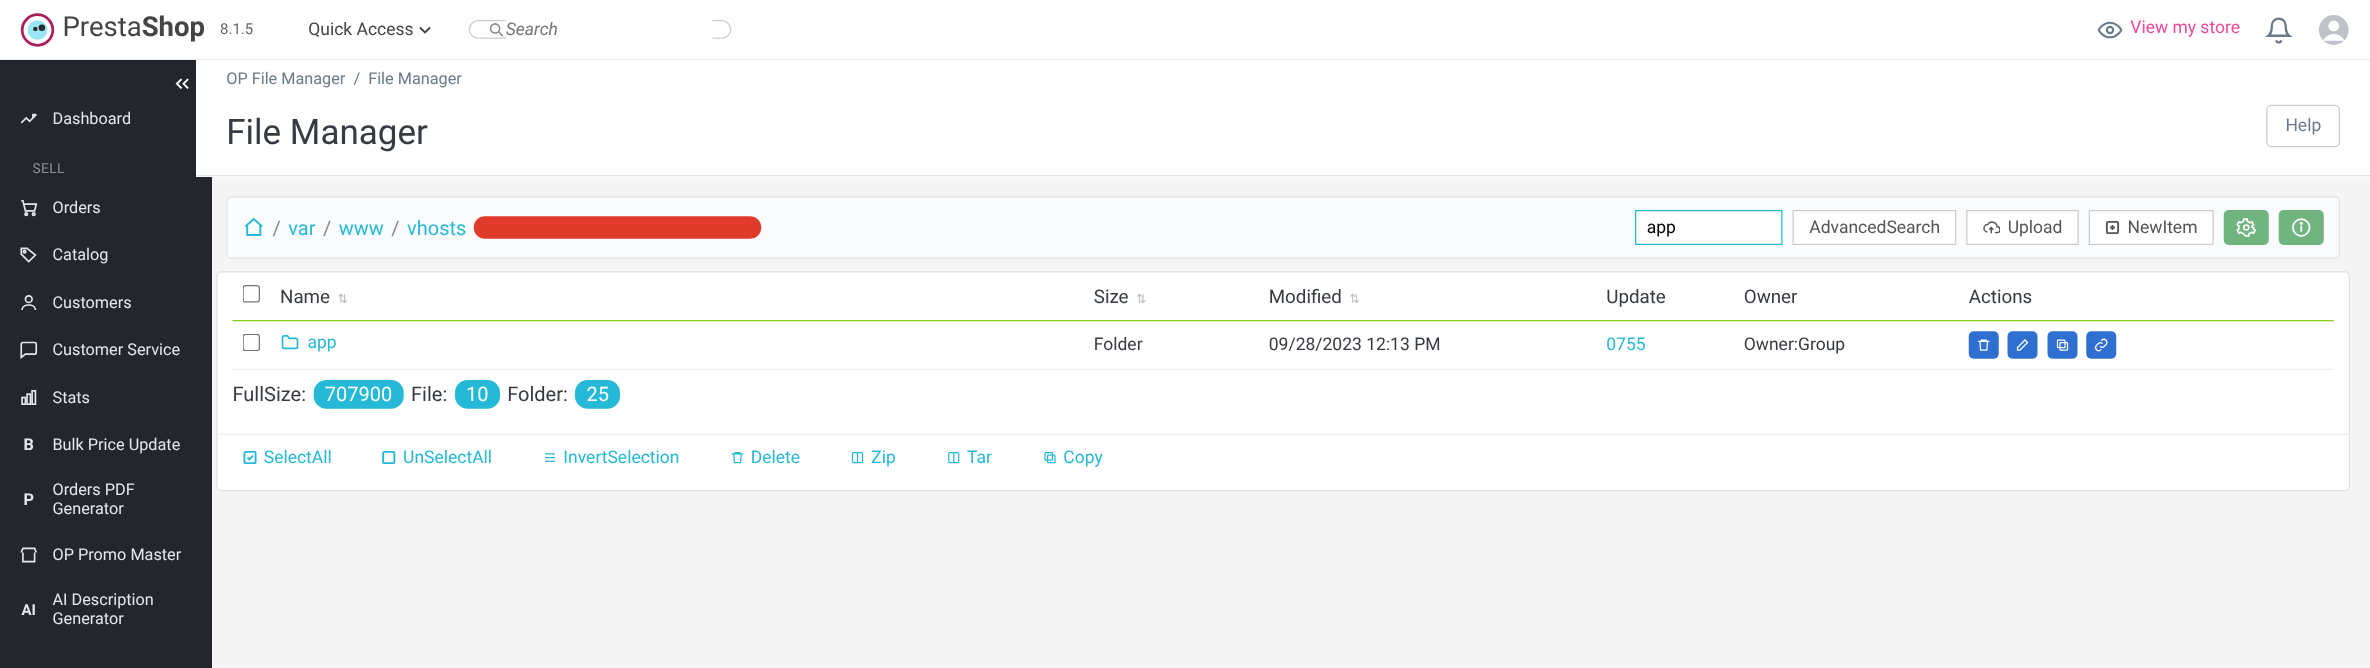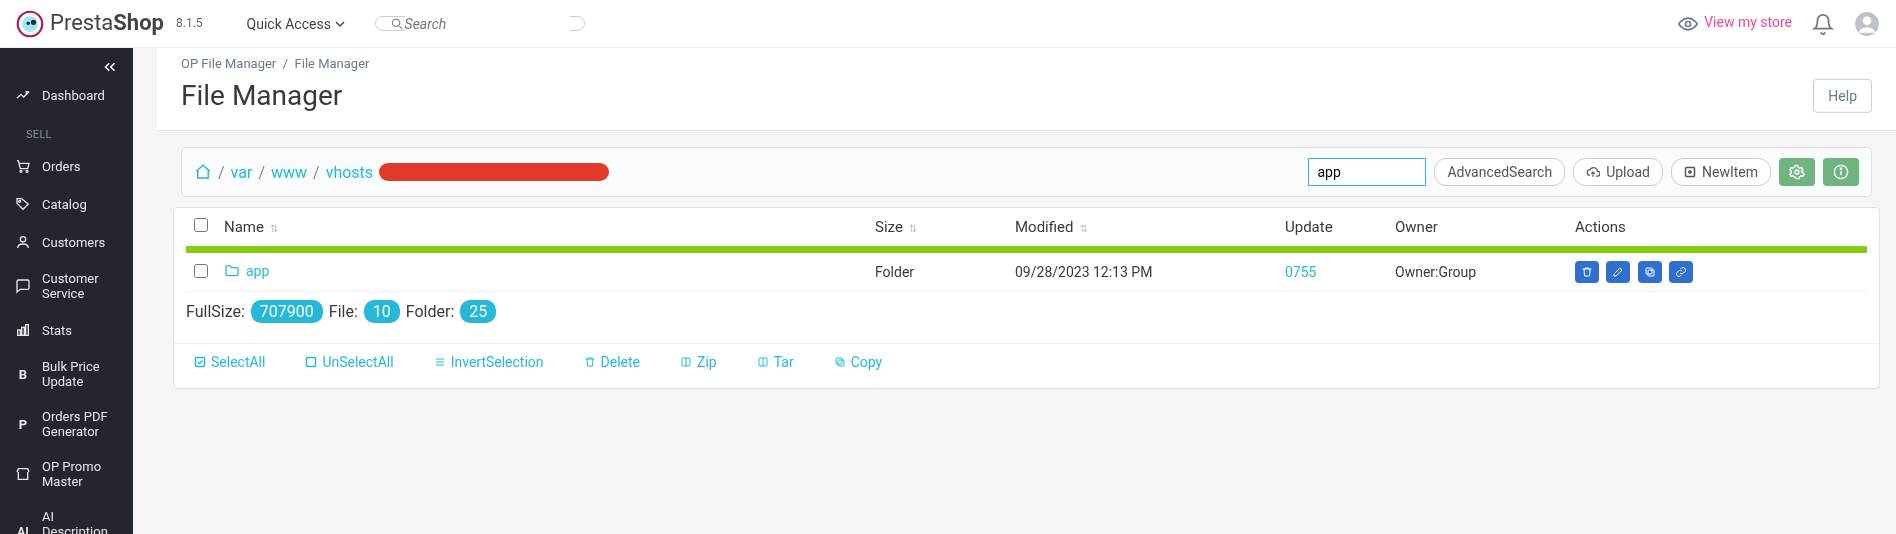--- a/index.html
+++ b/index.html
@@ -14,50 +14,50 @@
 .version { font-size: 12px; color: #666; margin-left: 6px; margin-top: 6px; }
 .quick-access { margin-left: 44px; font-size: 14px; color: #444; cursor: pointer; display: flex; align-items: center; gap: 4px; }
 .search-wrap { margin-left: 30px; }
 .search-pill { display: flex; align-items: center; border: 1px solid #ccc; border-radius: 22px; padding: 4px 14px; width: 210px; height: 15px; }
 .search-pill input { border: none; outline: none; font-size: 14px; width: 100%; color: #666; font-style: italic; }
 .header-right { margin-left: auto; display: flex; align-items: center; gap: 20px; }
 .view-store { display: flex; align-items: flex-start; gap: 6px; font-size: 14px; color: #ec4899; cursor: pointer; }
 .icon-btn { cursor: pointer; color: #6c7989; display: flex; align-items: center; }
 
 
-.sidebar { position: fixed; left: 0; top: 48px; bottom: 0; width: 133px; background: #24262d; color: #c9cdd2; font-size: 13px; overflow-y: auto; }
+.sidebar { position: fixed; left: 0; top: 48px; bottom: 0; width: 169px; background: #24262d; color: #c9cdd2; font-size: 13px; overflow-y: auto; }
 .sidebar-collapse { display: flex; justify-content: flex-end; padding: 10px 14px 0 0; color: #fff; }
 .nav-item { display: flex; align-items: center; gap: 10px; padding: 10px 14px; cursor: pointer; color: #e5e7ea; }
 .nav-icon { width: 18px; height: 18px; display: flex; align-items: center; justify-content: center; flex-shrink: 0; }
 .nav-section { padding: 14px 14px 6px 26px; font-size: 11px; color: #8a8f97; letter-spacing: 0.3px; }
 
 
 .main { margin-left: 157px; }
 .page-head { background: #fff; padding: 8px 24px 18px 24px; border-bottom: 1px solid #e5e5e5; position: relative; }
-.breadcrumb { font-size: 13px; color: #6c7989; margin-bottom: 8px; }
+.breadcrumb { font-size: 13px; color: #6c7989; margin-bottom: 18px; }
 .page-title { font-size: 28px; font-weight: 400; color: #363a41; }
 .help-btn { position: absolute; right: 24px; top: 50%; transform: translateY(-30%); border: 1px solid #ccc; background: #fff; padding: 8px 14px; border-radius: 4px; font-size: 14px; color: #6c7989; cursor: pointer; }
 
 .content { padding: 16px; }
 .panel { background: #fff; border: 1px solid #e1e1e1; border-radius: 4px; }
 
 
 .pathbar { background: #fafbfc; border: 1px solid #e1e1e1; border-radius: 4px; margin: 0 8px 10px 8px; padding: 10px 12px; display: flex; align-items: center; font-size: 16px; min-height: 48px; }
 .pathbar .crumbs { display:flex; align-items:center; gap:6px; flex-wrap:wrap; }
 .pathbar .crumb { color: #25b9d7; cursor: pointer; }
 .pathbar .sep { color: #888; }
 .redact { display:inline-block; width: 230px; height: 18px; background: #e03a2a; border-radius: 10px; }
 .pathbar .tools { margin-left: auto; display:flex; gap:8px; align-items:center; }
 .pathbar input[type=text] { border: 1px solid #25b9d7; background: #fff; height: 28px; padding: 0 8px; width: 118px; font-size: 14px; outline: none; }
-.btn-o { border: 1px solid #ccc; background: #fff; padding: 5px 12px; border-radius: 12px; font-size: 14px; color: #555; cursor: pointer; display:inline-flex; align-items:center; gap:6px; }
+.btn-o { border: 1px solid #ccc; background: #fff; padding: 5px 12px; border-radius: 0; font-size: 14px; color: #555; cursor: pointer; display:inline-flex; align-items:center; gap:6px; }
 .btn-g { background: #70b580; color:#fff; border:none; padding:6px 10px; border-radius:4px; cursor:pointer; display:inline-flex; align-items:center; height:28px; }
 
 
 .tbl { width: 100%; border-collapse: collapse; }
-.tbl th { text-align:left; font-weight:400; font-size:15px; color:#363a41; padding:10px 8px; border-bottom:7px solid #84cc16; position:relative; }
+.tbl th { text-align:left; font-weight:400; font-size:15px; color:#363a41; padding:10px 8px; border-bottom:1px solid #84cc16; position:relative; }
 .tbl th.sortable:after { content:"⇅"; font-size:10px; color:#bbb; margin-left:6px; }
 .tbl td { padding:8px; font-size:14px; border-bottom:1px solid #f0f0f0; }
 .tbl td input[type=checkbox], .tbl th input[type=checkbox]{ width:14px; height:14px; }
 .folder-link { color:#25b9d7; display:inline-flex; align-items:center; gap:6px; cursor:pointer; }
 .perms-link { color:#25b9d7; cursor:pointer; }
 .badge-blue { background:#25b9d7; color:#fff; border-radius:10px; padding:2px 9px; font-size:16px; }
 .summary { padding:8px 12px 12px 12px; font-size:16px; color:#363a41; display:flex; gap:6px; align-items:center; flex-wrap:wrap; }
 .sel-actions { display:flex; gap:40px; padding:10px 20px 18px 20px; border-top:1px solid #eee; margin-top:8px; }
 .sel-actions a { color:#25b9d7; font-size:14px; text-decoration:none; display:inline-flex; align-items:center; gap:5px; cursor:pointer; }
 .act-btn { background:#2f6fd0; color:#fff; border:none; border-radius:4px; width:24px; height:22px; display:inline-flex; align-items:center; justify-content:center; cursor:pointer; font-size:12px; margin-right:4px; }

